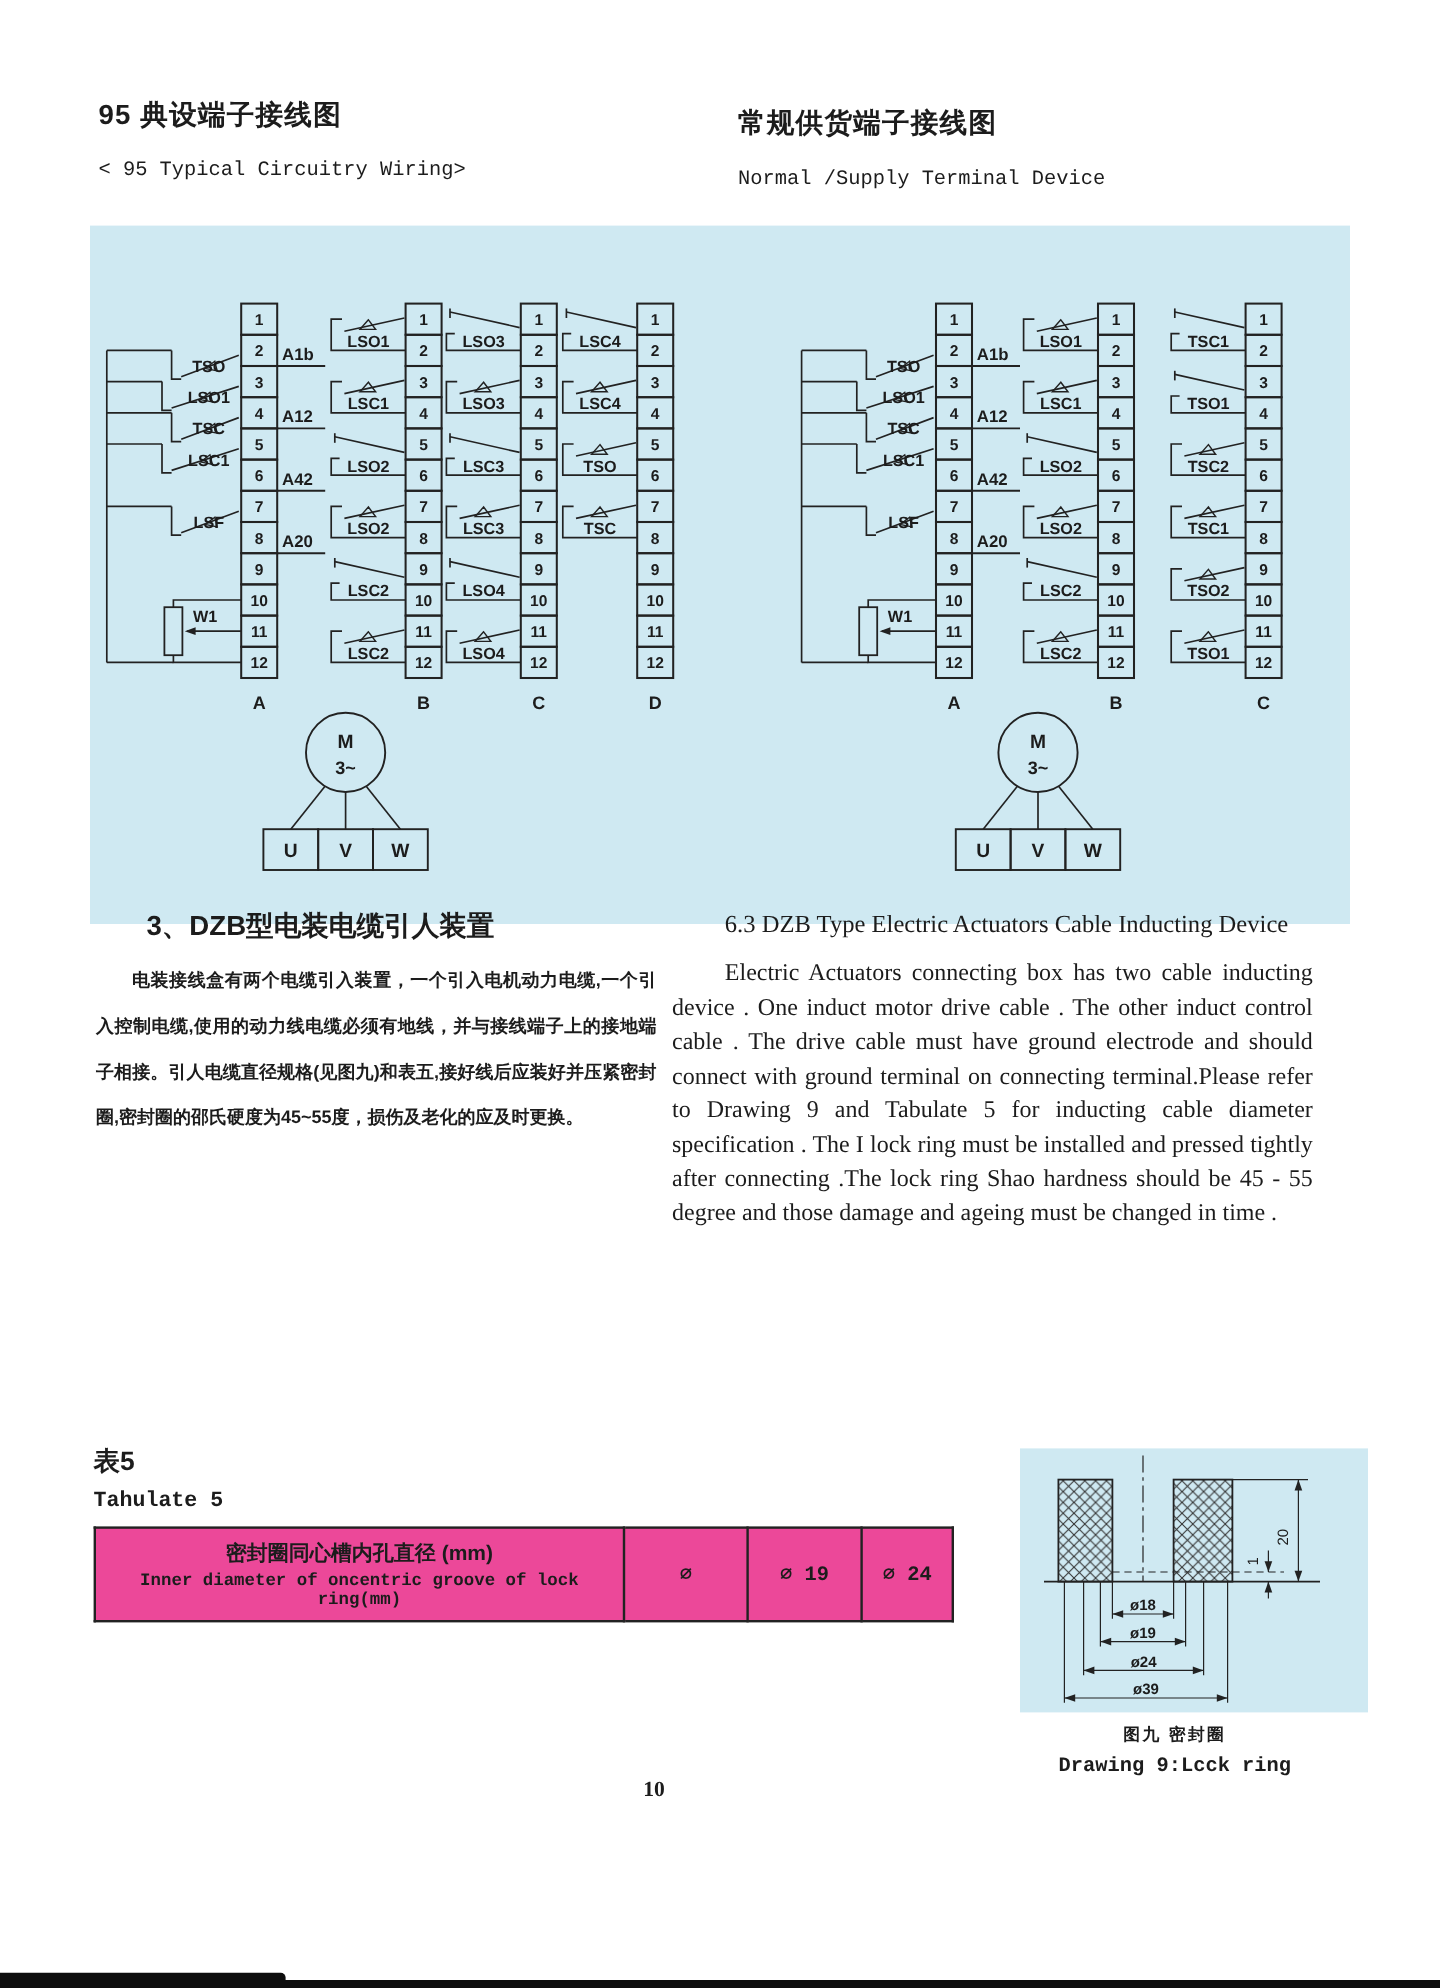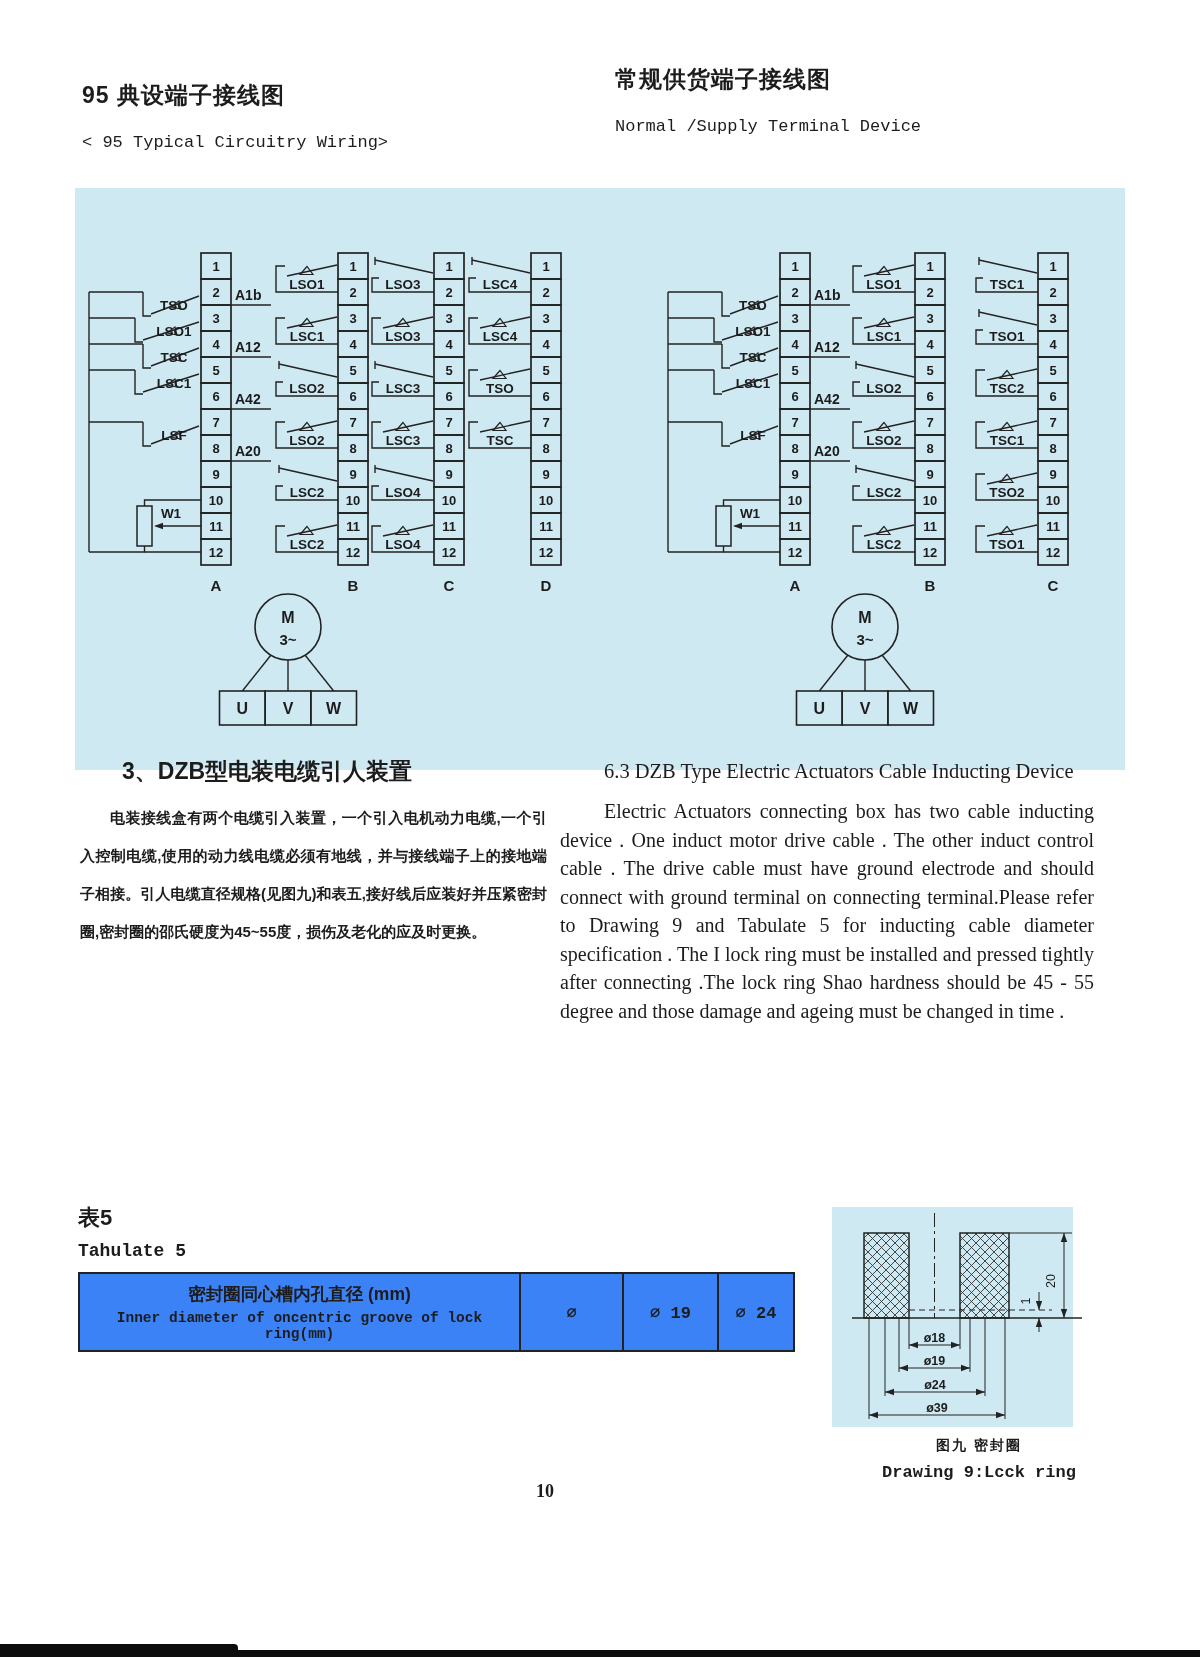--- a/index.html
+++ b/index.html
@@ -21,48 +21,48 @@
   .sec-en { left:560px; top:760px; width:534px; font-family:"Liberation Serif","DejaVu Serif",serif; }
   .sec-en-heading { font-size:20.5px; margin-left:44px; }
   .sec-en-body { margin-top:14px; font-size:20px; line-height:28.5px; text-align:justify; text-indent:2.2em; }
 
   .tbl-titles { left:78px; top:1203px; width:715px; text-align:left; }
   .tbl-title-zh { font-size:22px; font-weight:700; }
   .tbl-title-en { font-family:"Liberation Mono","DejaVu Sans Mono",monospace; font-size:18px; font-weight:700; margin-top:8px; }
 
   table.t5 { left:78px; top:1272px; width:715px; border-collapse:collapse; position:absolute; table-layout:fixed; }
   table.t5 td { border:2.4px solid #222; text-align:center; vertical-align:middle; padding:4px 2px; }
-  table.t5 tr.hdr td { background:#3b82f6; }
+  table.t5 tr.hdr td { background:#ec4899; }
   table.t5 tr { height:78px; }
   .cell-zh { font-size:17.5px; font-weight:700; }
   .cell-en { font-family:"Liberation Mono","DejaVu Sans Mono",monospace; font-size:14.5px; font-weight:700; margin-top:4px; }
   .cell-val { font-family:"Liberation Mono","DejaVu Sans Mono",monospace; font-size:17px; font-weight:700; }
 
-  .drawing9 { left:832px; top:1207px; width:241px; height:220px; background:#cfe9f2; }
+  .drawing9 { left:850px; top:1207px; width:290px; height:220px; background:#cfe9f2; }
   .d9-cap { left:836px; top:1437px; width:286px; text-align:center; }
   .d9-cap-zh { font-size:14px; font-weight:700; letter-spacing:2px; }
   .d9-cap-en { font-family:"Liberation Mono","DejaVu Sans Mono",monospace; font-size:17px; font-weight:700; margin-top:8px; }
 
   .pageno { left:495px; top:1481px; width:100px; text-align:center;
             font-family:"Liberation Serif","DejaVu Serif",serif; font-size:18px; font-weight:700; }
 
   .scan-bar  { left:0; bottom:0; width:100%; height:7px; background:#0d0d0d; }
   .scan-blob { left:0; bottom:0; width:238px; height:13px; background:#0d0d0d; border-radius:0 4px 0 0; }
 </style>
 </head>
 <body>
 
 <div class="page">
 
   <div class="abs" style="left:82px; top:80px;">
     <div class="hdr-zh">95 典设端子接线图</div>
     <div class="hdr-en">&lt; 95 Typical Circuitry Wiring&gt;</div>
   </div>
 
-  <div class="abs" style="left:615px; top:64px;">
+  <div class="abs" style="left:615px; top:87px;">
     <div class="hdr-zh">常规供货端子接线图</div>
     <div class="hdr-en">Normal /Supply Terminal Device</div>
   </div>
 
   <div class="abs wiring-panel">
     <svg id="wiring-svg" width="1050" height="582" viewBox="0 0 1050 582">
         <g>
           <rect x="126" y="65" width="30" height="26" fill="none" stroke="#222" stroke-width="1.7"></rect>
           <text x="141" y="83" font-size="13" text-anchor="middle" fill="#1c1c1c" font-family="&quot;Liberation Sans&quot;,&quot;DejaVu Sans&quot;,sans-serif" font-weight="bold">1</text>
           <rect x="126" y="91" width="30" height="26" fill="none" stroke="#222" stroke-width="1.7"></rect>

